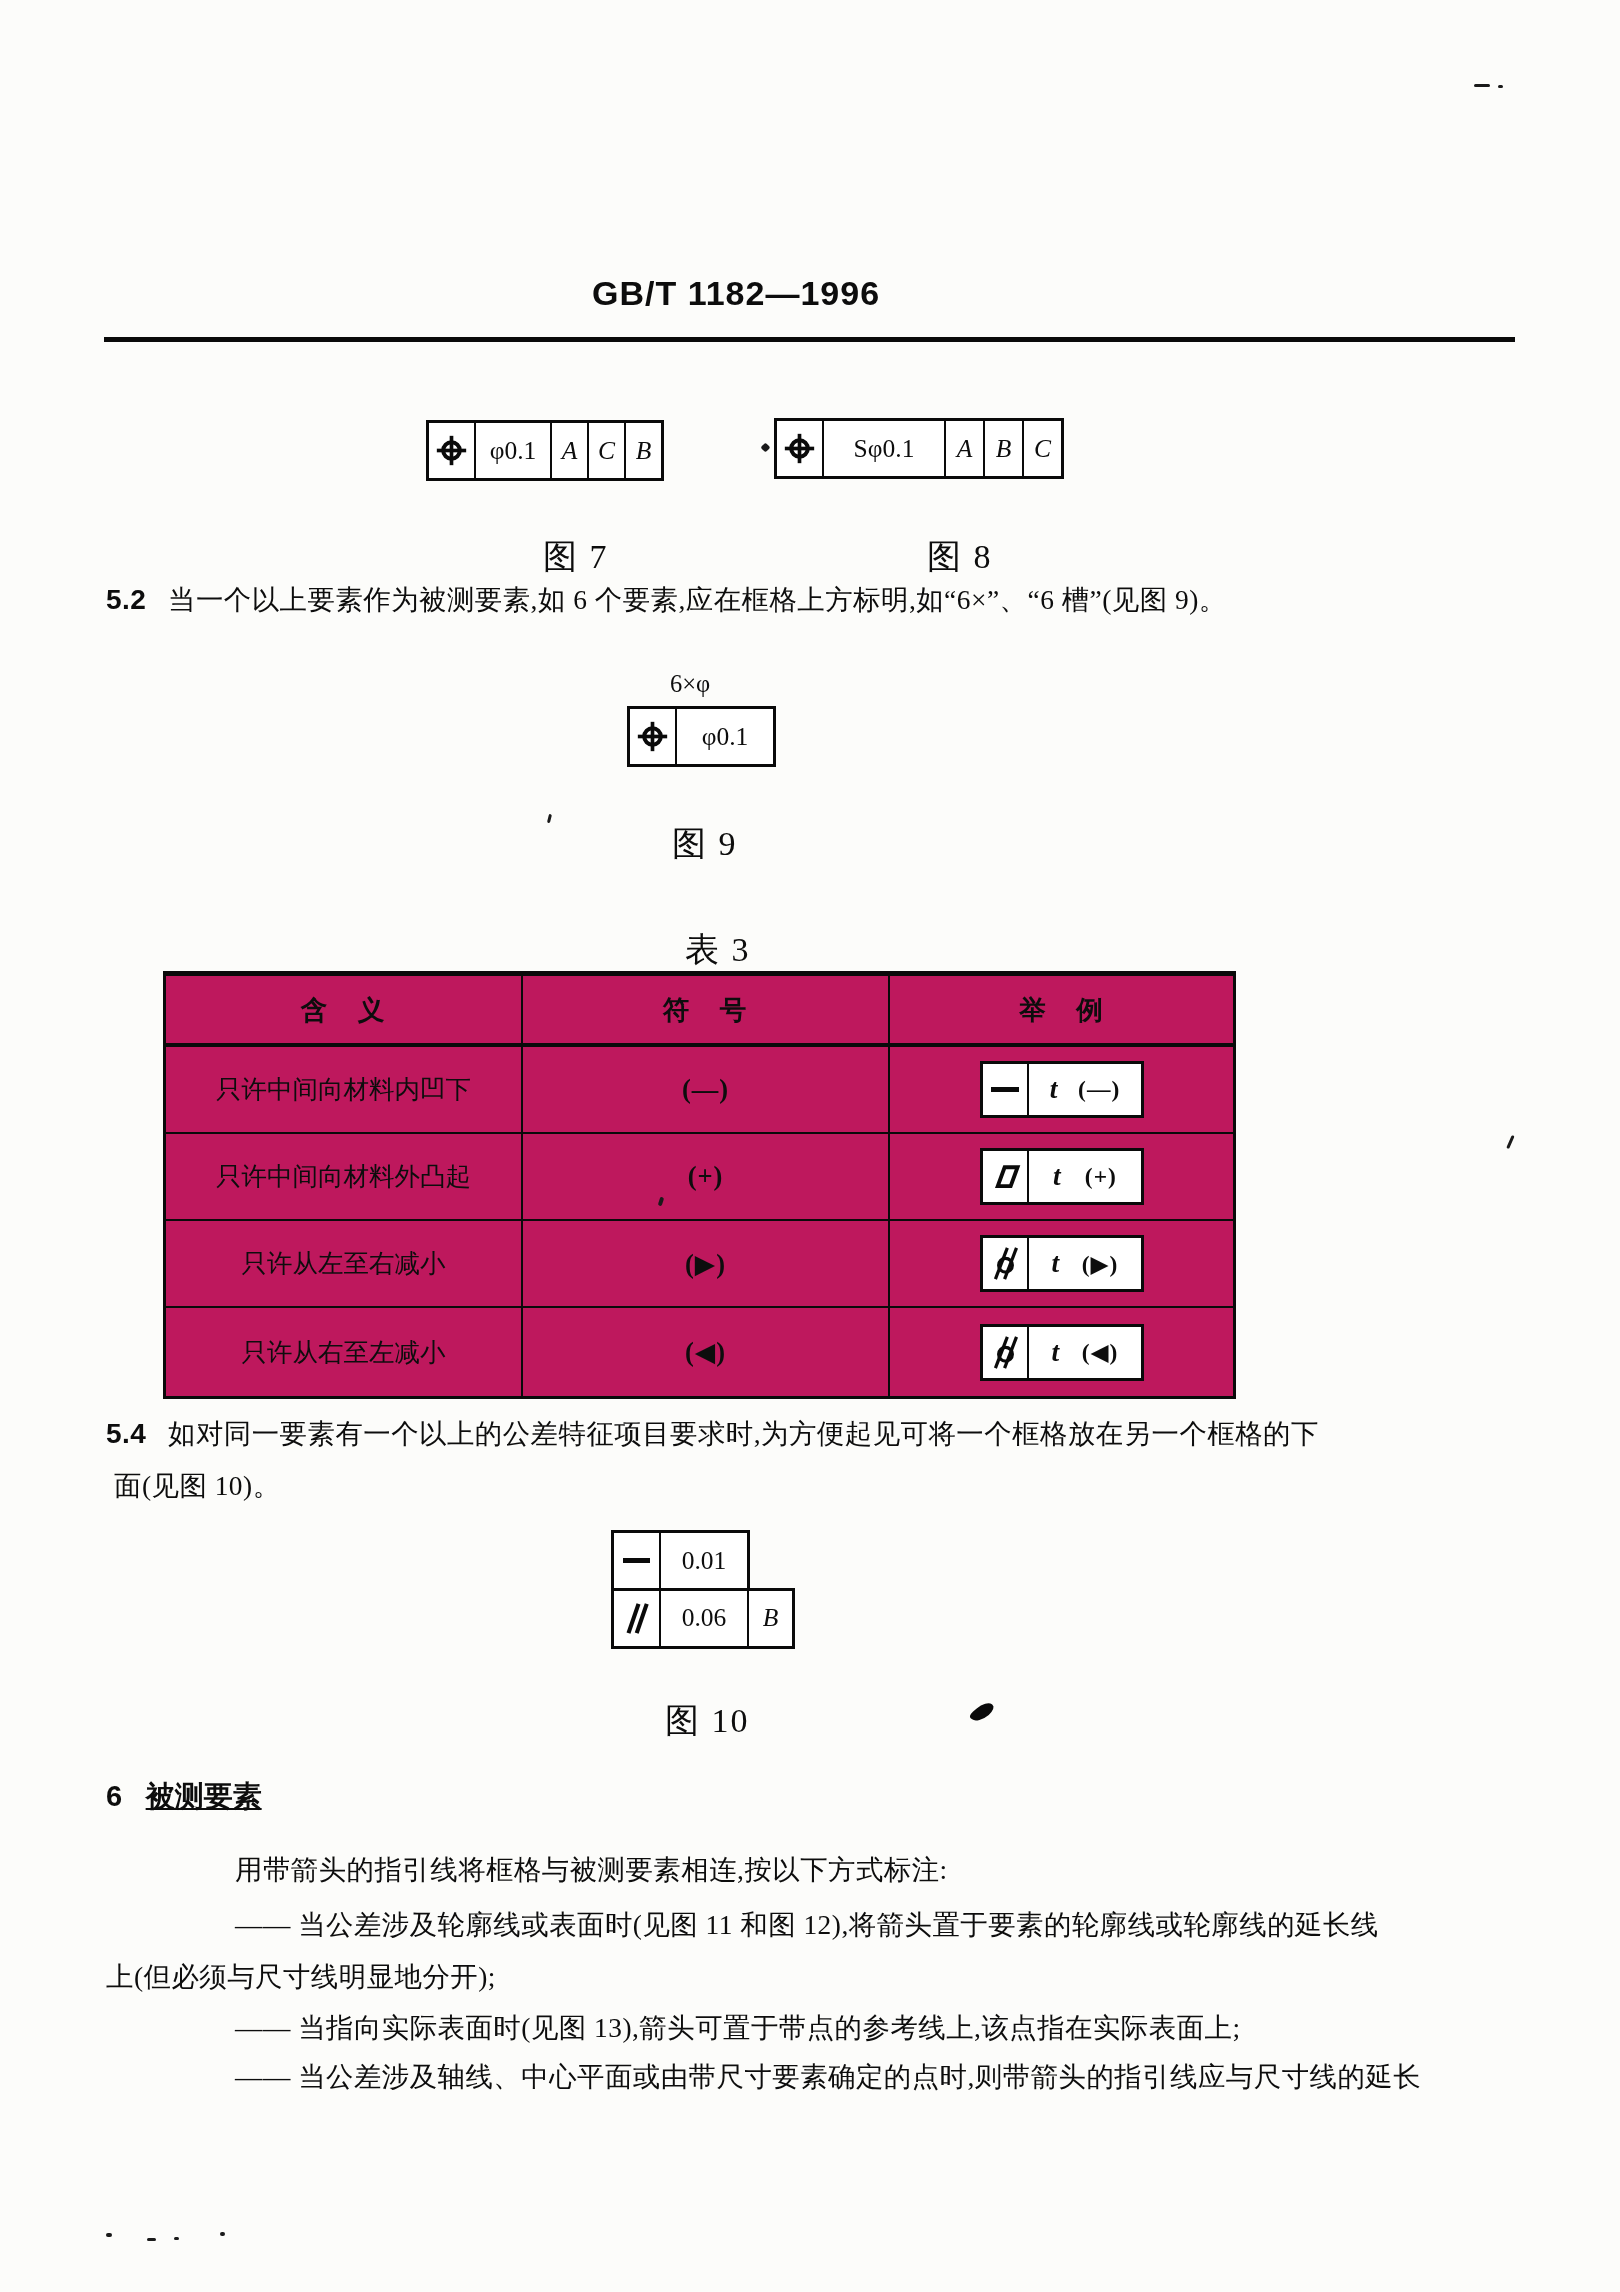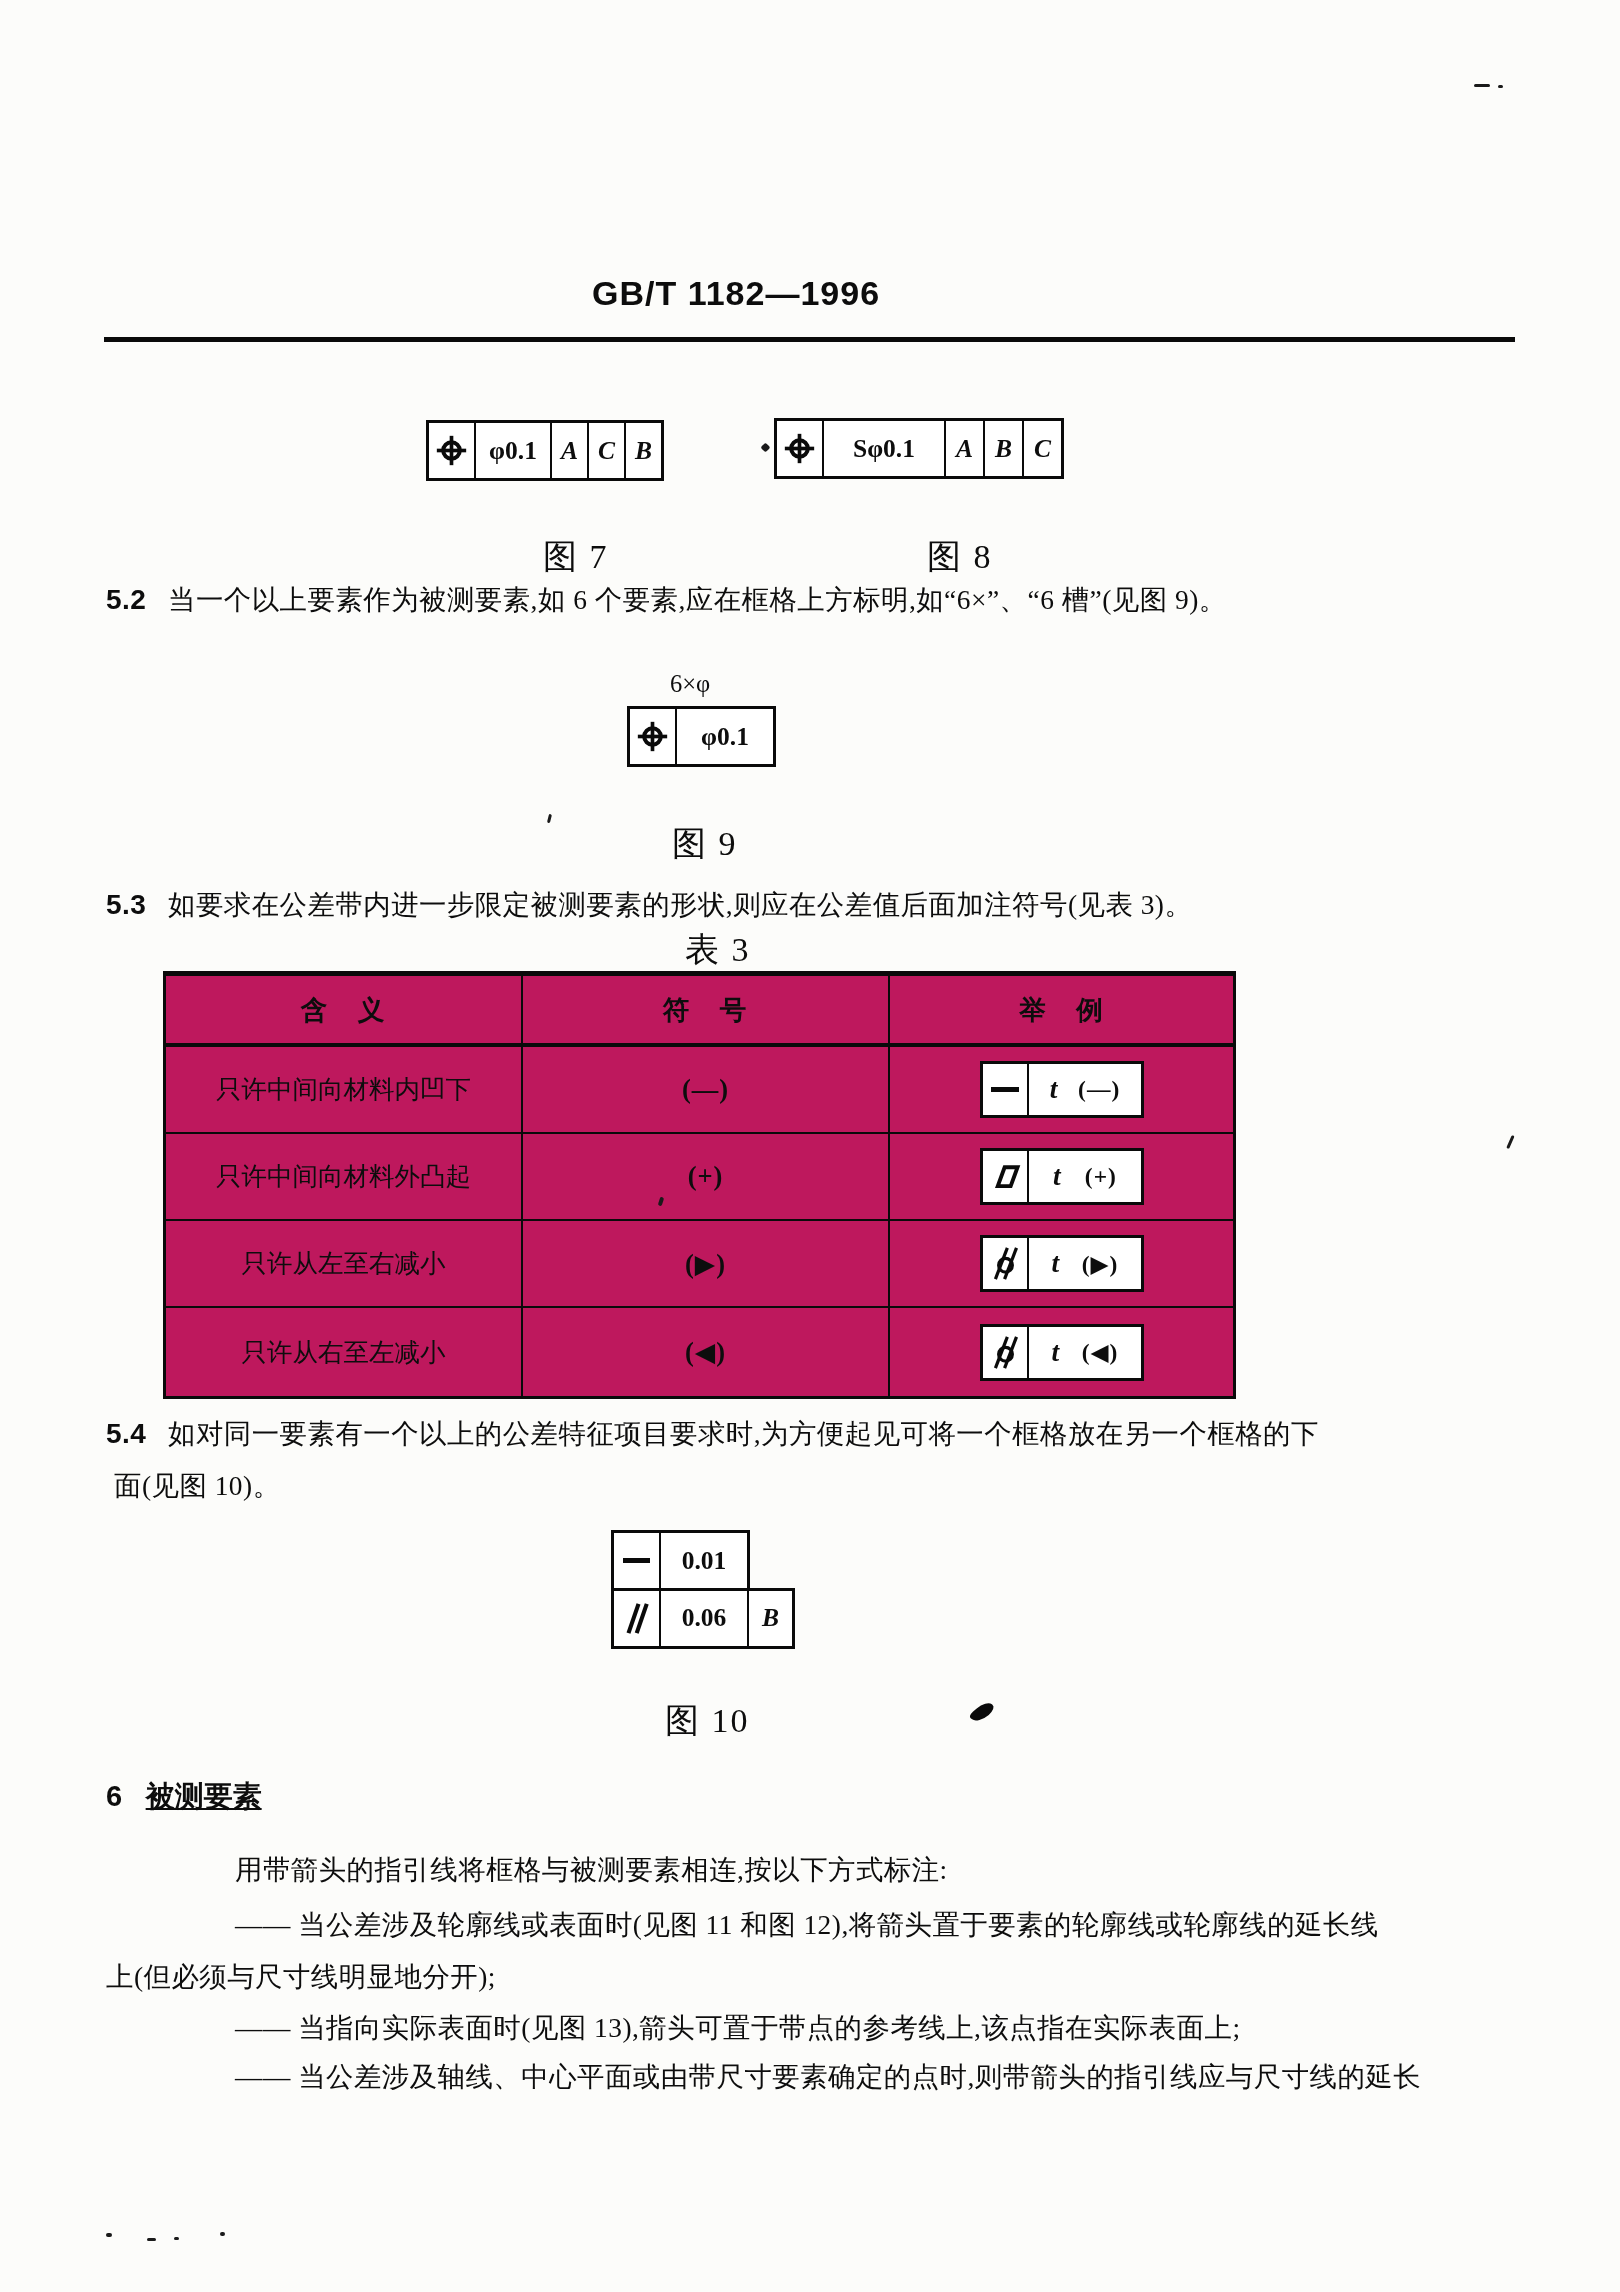--- a/index.html
+++ b/index.html
@@ -14,21 +14,21 @@
   .rule{background:#0a0a0a;}
   .body-line{font-size:27.4px;letter-spacing:0.5px;line-height:39px;}
   .sec-num{font-family:"Liberation Sans","DejaVu Sans",sans-serif;font-weight:bold;
            font-size:28px;margin-right:21.6px;}
   .sec-head{font-family:"Liberation Sans","DejaVu Sans",sans-serif;font-weight:bold;font-size:29px;}
   .cap{font-size:34px;letter-spacing:2px;}
   .small-label{font-size:24.5px;}
 
   
   .frame{display:flex;align-items:stretch;border:3.4px solid #0a0a0a;background:#fff;box-sizing:border-box;}
-  .fcell{display:flex;align-items:center;justify-content:center;border-left:2.9px solid #0a0a0a;box-sizing:border-box;font-weight:bold;}
+  .fcell{display:flex;align-items:center;justify-content:center;border-left:2.9px solid #0a0a0a;box-sizing:border-box;}
   .fcell:first-child{border-left:none;}
   .fval{font-size:25.5px;}
   .fdatum{font-size:25.5px;font-style:italic;}
 
   
   .t3{left:163px;top:971px;width:1067px;display:grid;
       grid-template-columns:357px 367px 344px;
       grid-template-rows:71px 87px 87px 87px 88px;
       border:3.9px solid #0a0a0a;border-top:5.9px solid #0a0a0a;background:#be185d;box-sizing:content-box;}
   .tc{display:flex;align-items:center;justify-content:center;
@@ -107,23 +107,20 @@
         <line class="stk" x1="18" y1="2" x2="18" y2="34" stroke-width="4"></line>
         <line class="stk" x1="2" y1="18" x2="34" y2="18" stroke-width="4"></line>
         <circle class="stk" cx="18" cy="18" r="9" stroke-width="4.5"></circle>
       </svg>
     </div>
     <div class="fcell fval" style="width:98px;">φ0.1</div>
   </div>
   <div class="abs speck" style="left:548px;top:814px;width:2.9px;height:8.8px;transform:rotate(14deg);"></div>
   <div class="abs cap" style="left:672px;top:821px;">图 9</div>
 
-  <div class="abs body-line nowrap" style="left:106px;top:885px;">
-    <span class="sec-num">5.3</span><span>如要求在公差带内进一步限定被测要素的形状,则应在公差值后面加注符号(见表 3)。</span>
-  </div>
 
   <div class="abs cap" style="left:685px;top:927px;">表 3</div>
 
   <div class="abs t3">
 
     <div class="tc th">含　义</div>
     <div class="tc th">符　号</div>
     <div class="tc th clast">举　例</div>
 
     <div class="tc tm">只许中间向材料内凹下</div>

